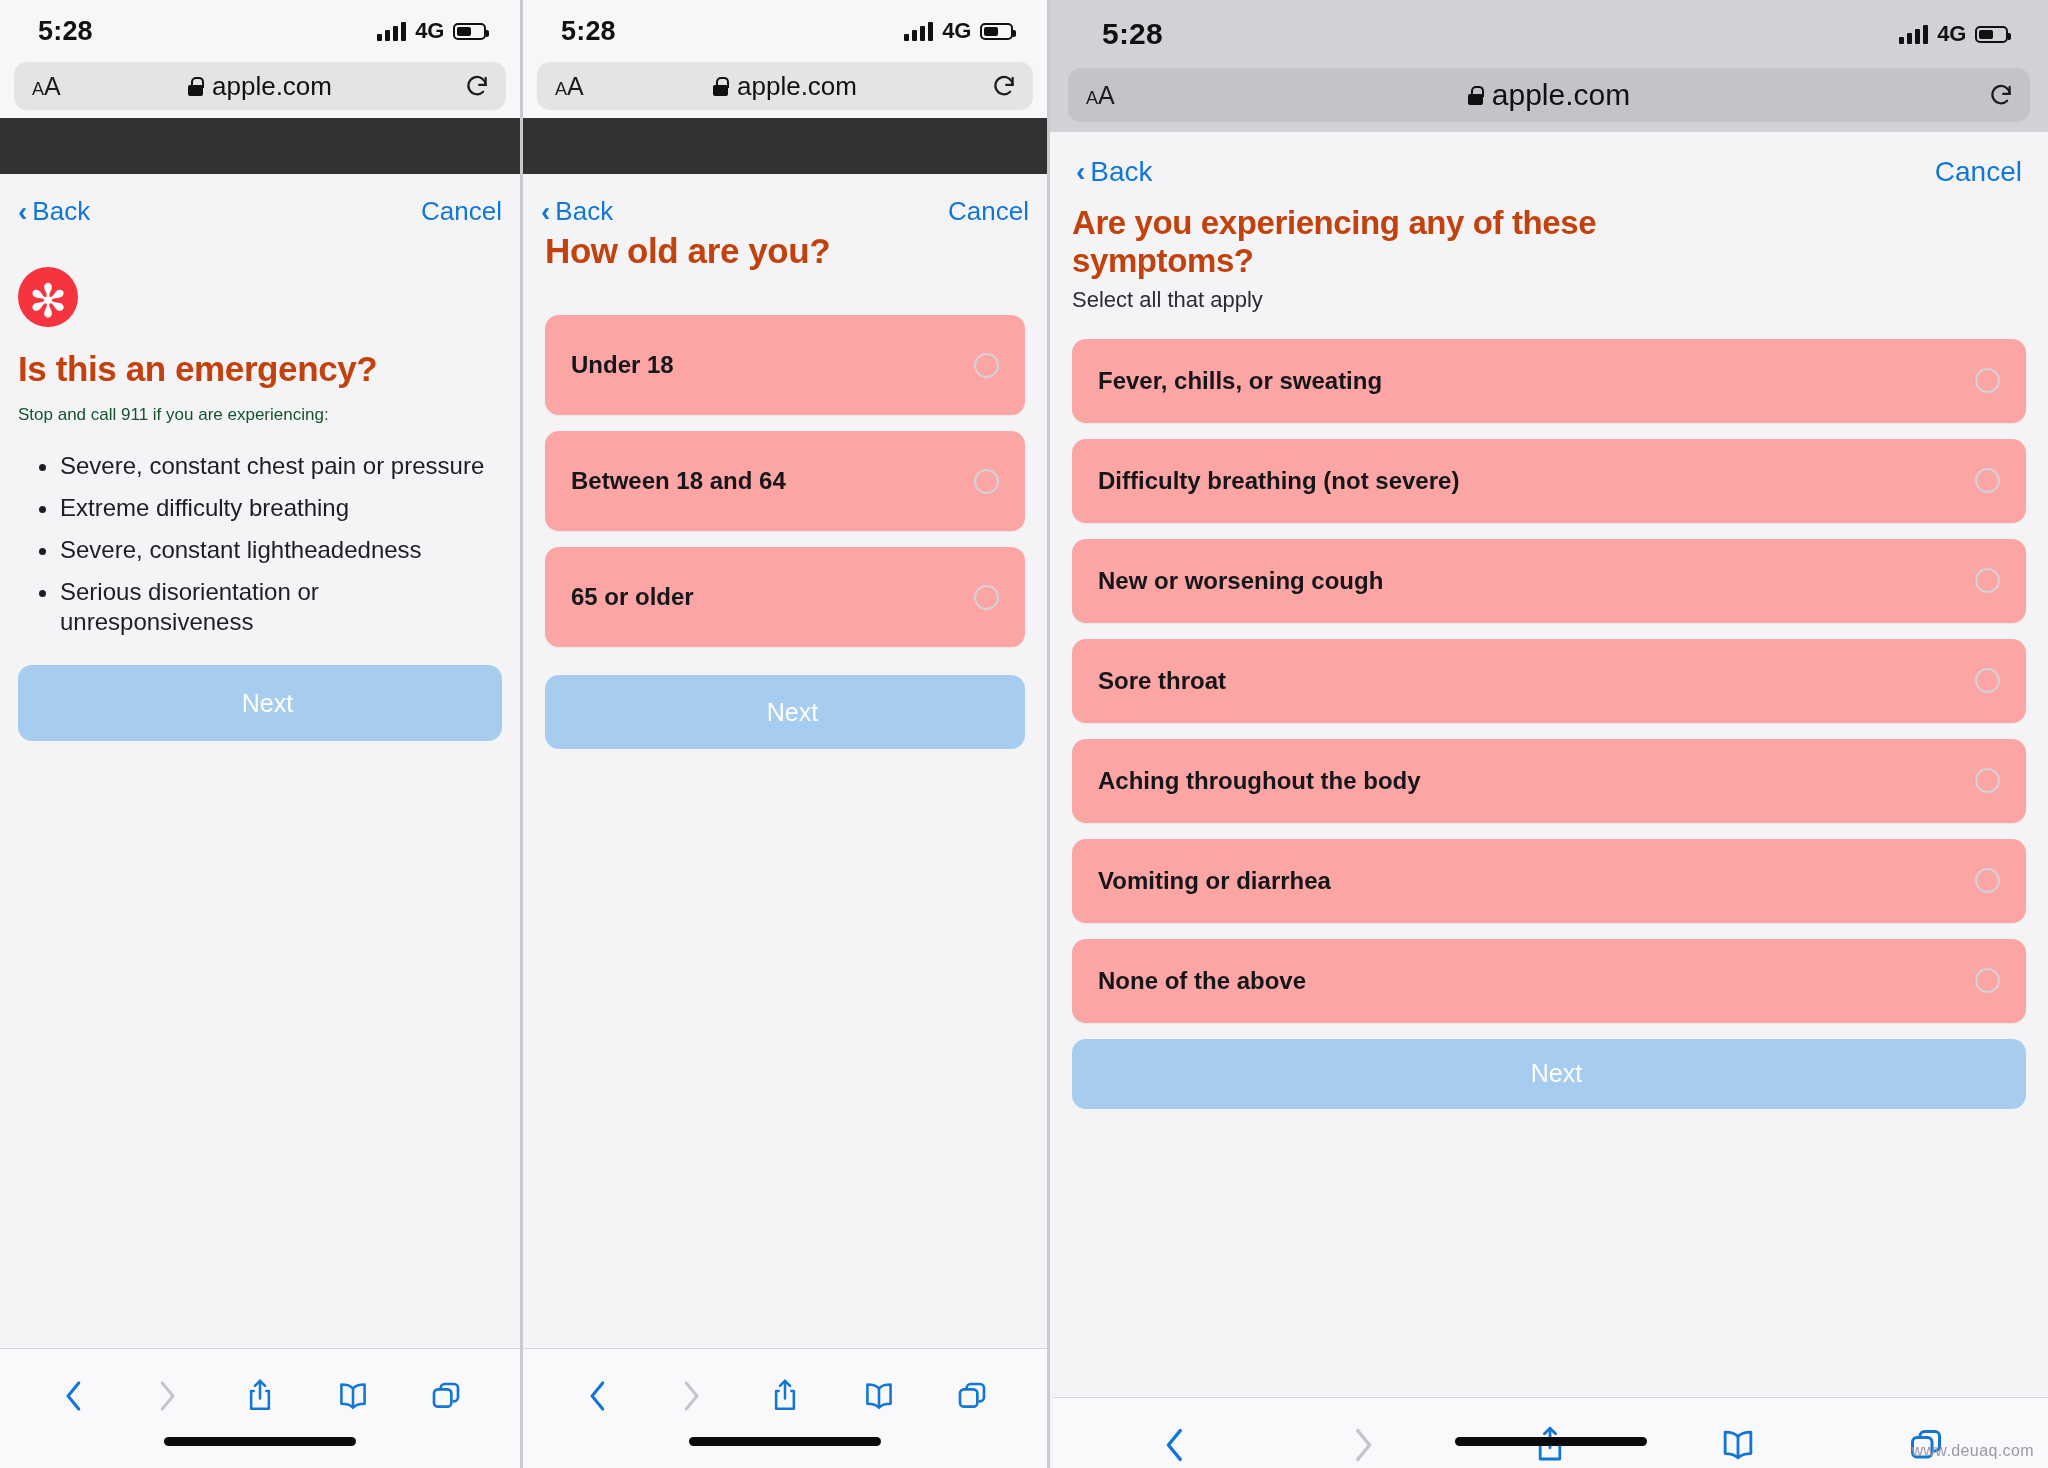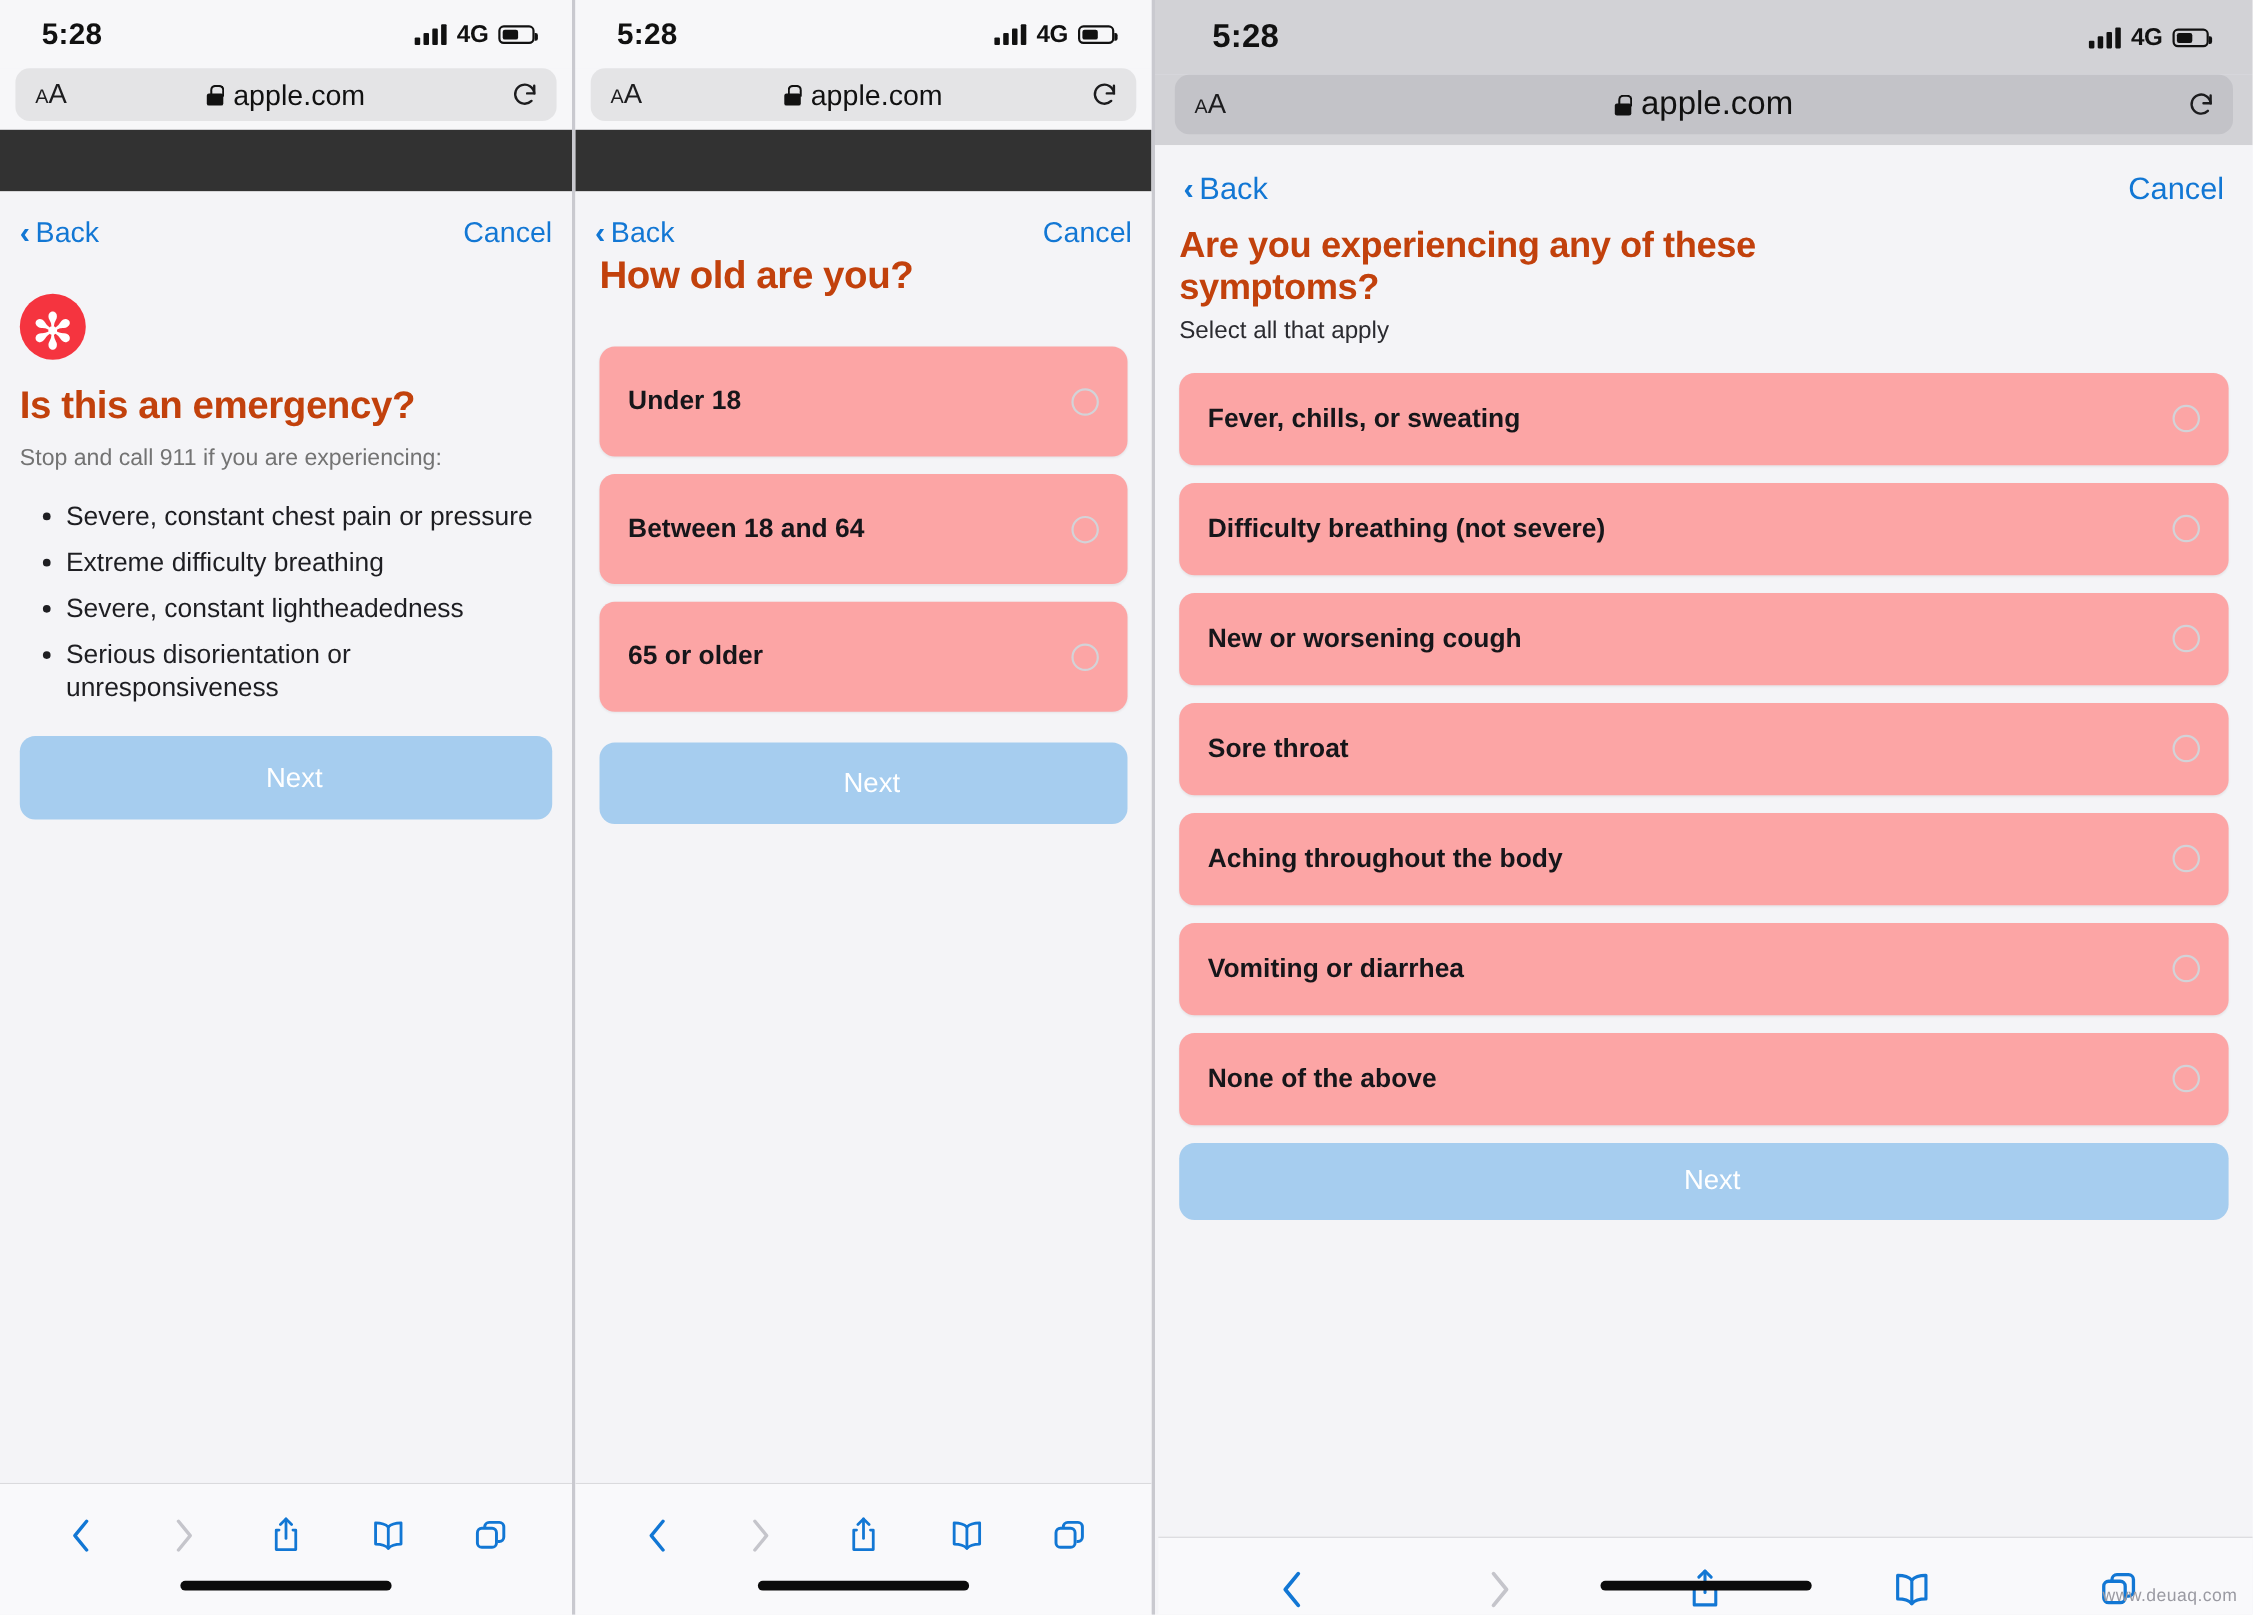--- a/index.html
+++ b/index.html
@@ -94,21 +94,21 @@
 
   .emoji-badge {
     width:60px; height:60px; border-radius:50%; background:#f5343f;
     display:flex; align-items:center; justify-content:center;
     margin:36px 0 22px 18px;
   }
   .emoji-badge span { color:#fff; font-size:46px; line-height:1; margin-top:8px; }
 
   h1.title { font-size:35px; font-weight:700; color:#c2410c; letter-spacing:-.4px; }
   h1.title.sm { font-size:33px; line-height:1.16; }
-  .lede { font-size:21px; color:#737373; margin-top:16px; }
+  .lede { font-size:17px; color:#14532d; margin-top:16px; }
   .subtle { font-size:22px; color:#2b2b30; margin-top:6px; }
 
   ul.bullets { margin:26px 0 0 42px; }
   ul.bullets li { font-size:24px; color:#1e1e22; margin-bottom:12px; line-height:1.25; }
 
   .card {
     background:#fca5a5; border-radius:14px;
     display:flex; align-items:center; justify-content:space-between;
     padding:0 26px; margin-bottom:16px;
     box-shadow:0 1px 2px rgba(0,0,0,.06);

